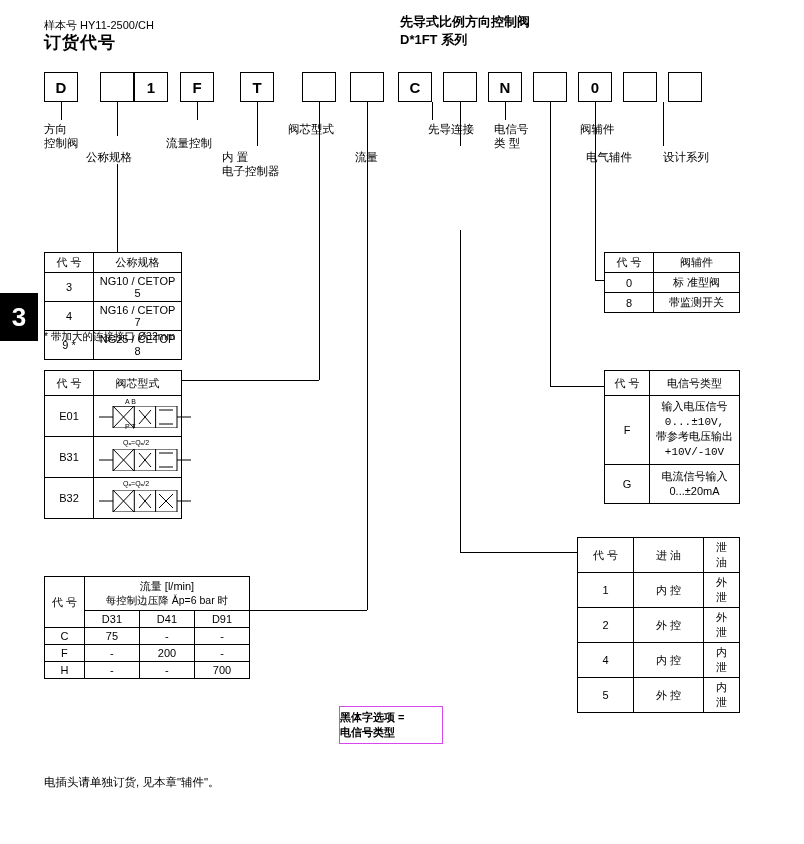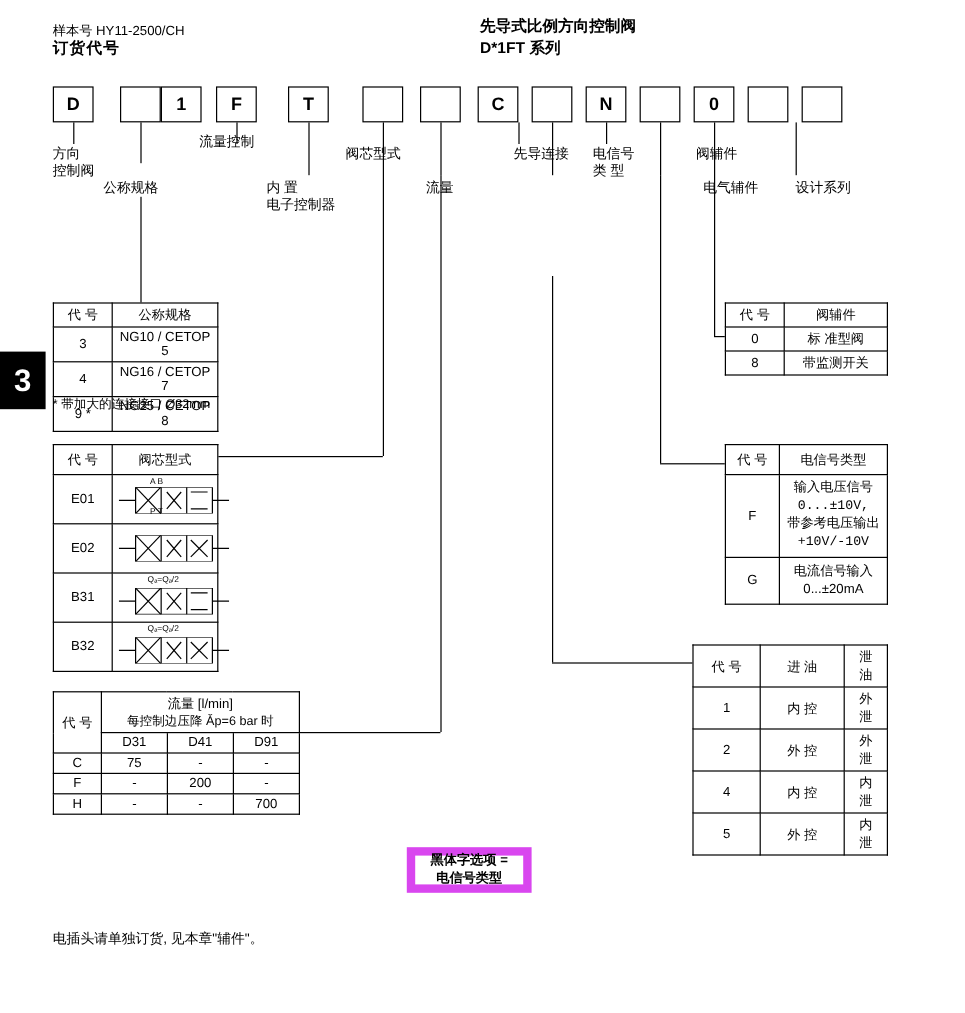--- a/index.html
+++ b/index.html
@@ -8,21 +8,21 @@
     background:#ffffff;
     font-family:"Liberation Sans", sans-serif;
     color:#000;
     position:relative;
     overflow:hidden;
   }
   .page { position:relative; width:804px; height:844px; }
 
   
   .hdr-left-small { position:absolute; left:44px; top:18px; font-size:11px; }
-  .hdr-left-big   { position:absolute; left:44px; top:31px; font-size:13px; font-weight:bold; letter-spacing:1px;}
+  .hdr-left-big   { position:absolute; left:44px; top:31px; font-size:17px; font-weight:bold; letter-spacing:1px;}
   .hdr-right-1    { position:absolute; left:400px; top:13px; font-size:13px; font-weight:bold; }
   .hdr-right-2    { position:absolute; left:400px; top:31px; font-size:13px; font-weight:bold; }
 
   
   .chapter-tab {
     position:absolute; left:0; top:293px; width:38px; height:48px;
     background:#000; color:#fff; font-size:26px; font-weight:bold;
     display:flex; align-items:center; justify-content:center;
   }
 
@@ -51,22 +51,22 @@
     border:1px solid #000; padding:2px 5px; text-align:center; font-weight:normal;
     font-size:11px;
   }
   table.t th { font-size:11px; }
   .b { font-weight:bold; }
   .note { position:absolute; font-size:10.5px; }
 
   
   .optbox {
     position:absolute; left:339px; top:706px; width:104px; height:38px;
-    border:7px solid #d946ef; box-sizing:border-box;
-    display:flex; flex-direction:column; align-items:center; justify-content:center;
+    border:1px solid #d946ef; box-sizing:border-box;
+    display:flex; flex-direction:column; align-items:flex-start; justify-content:center;
     font-size:11px; font-weight:bold; line-height:15px;
   }
   .footnote { position:absolute; left:44px; top:775px; font-size:11.5px; }
 </style>
 </head>
 <body>
 
 <div class="page">
 
   <div class="hdr-left-small">样本号 HY11-2500/CH</div>
@@ -112,21 +112,21 @@
   <div class="vline" style="left:550px; top:102px; height:44px;"></div>
 
   <div class="vline" style="left:595px; top:102px; height:18px;"></div>
 
   <div class="vline" style="left:663px; top:102px; height:44px;"></div>
 
   <div class="lbl" style="left:44px; top:122px;">
     方向<br>控制阀
   </div>
   <div class="lbl" style="left:86px; top:150px;">公称规格</div>
-  <div class="lbl" style="left:166px; top:112px;">流量控制</div>
+  <div class="lbl" style="left:166px; top:136px;">流量控制</div>
   <div class="lbl" style="left:222px; top:150px;">
     内 置<br>电子控制器
   </div>
   <div class="lbl" style="left:288px; top:122px;">阀芯型式</div>
   <div class="lbl" style="left:355px; top:150px;">流量</div>
   <div class="lbl" style="left:428px; top:122px;">先导连接</div>
   <div class="lbl" style="left:494px; top:122px;">
     电信号<br>类 型
   </div>
   <div class="lbl" style="left:570px; top:150px;padding-left:16px;">电气辅件</div>
@@ -200,40 +200,20 @@
             <line x1="40" y1="18" x2="52" y2="4" stroke="#000"></line>
             <line x1="60" y1="4" x2="74" y2="4" stroke="#000"></line>
             <line x1="60" y1="18" x2="74" y2="18" stroke="#000"></line>
             <line x1="0" y1="11" x2="14" y2="11" stroke="#000"></line>
             <line x1="78" y1="11" x2="92" y2="11" stroke="#000"></line>
           </svg>
         </div>
       </td>
     </tr>
     <tr>
-      <td class="b" style="height:36px;">E02</td>
-      <td>
-        <div style="position:relative;height:26px;">
-          <svg width="92" height="22" viewBox="0 0 92 22" style="position:absolute;left:0;top:2px;">
-            <rect x="14" y="0" width="64" height="22" fill="none" stroke="#000" stroke-width="1"></rect>
-            <line x1="35.3" y1="0" x2="35.3" y2="22" stroke="#000"></line>
-            <line x1="56.6" y1="0" x2="56.6" y2="22" stroke="#000"></line>
-            <line x1="14" y1="0" x2="35" y2="22" stroke="#000"></line>
-            <line x1="35" y1="0" x2="14" y2="22" stroke="#000"></line>
-            <line x1="40" y1="4" x2="52" y2="18" stroke="#000"></line>
-            <line x1="40" y1="18" x2="52" y2="4" stroke="#000"></line>
-            <line x1="60" y1="4" x2="74" y2="18" stroke="#000"></line>
-            <line x1="60" y1="18" x2="74" y2="4" stroke="#000"></line>
-            <line x1="0" y1="11" x2="14" y2="11" stroke="#000"></line>
-            <line x1="78" y1="11" x2="92" y2="11" stroke="#000"></line>
-          </svg>
-        </div>
-      </td>
-    </tr>
-    <tr>
       <td class="b" style="height:36px;">B31</td>
       <td>
         <div style="position:relative;height:32px;">
           <span style="position:absolute;left:24px;top:-2px;font-size:7px;">Qₐ=Qₐ/2</span>
           <svg width="92" height="22" viewBox="0 0 92 22" style="position:absolute;left:0;top:8px;">
             <rect x="14" y="0" width="64" height="22" fill="none" stroke="#000" stroke-width="1"></rect>
             <line x1="35.3" y1="0" x2="35.3" y2="22" stroke="#000"></line>
             <line x1="56.6" y1="0" x2="56.6" y2="22" stroke="#000"></line>
             <line x1="14" y1="0" x2="35" y2="22" stroke="#000"></line>
             <line x1="35" y1="0" x2="14" y2="22" stroke="#000"></line>

